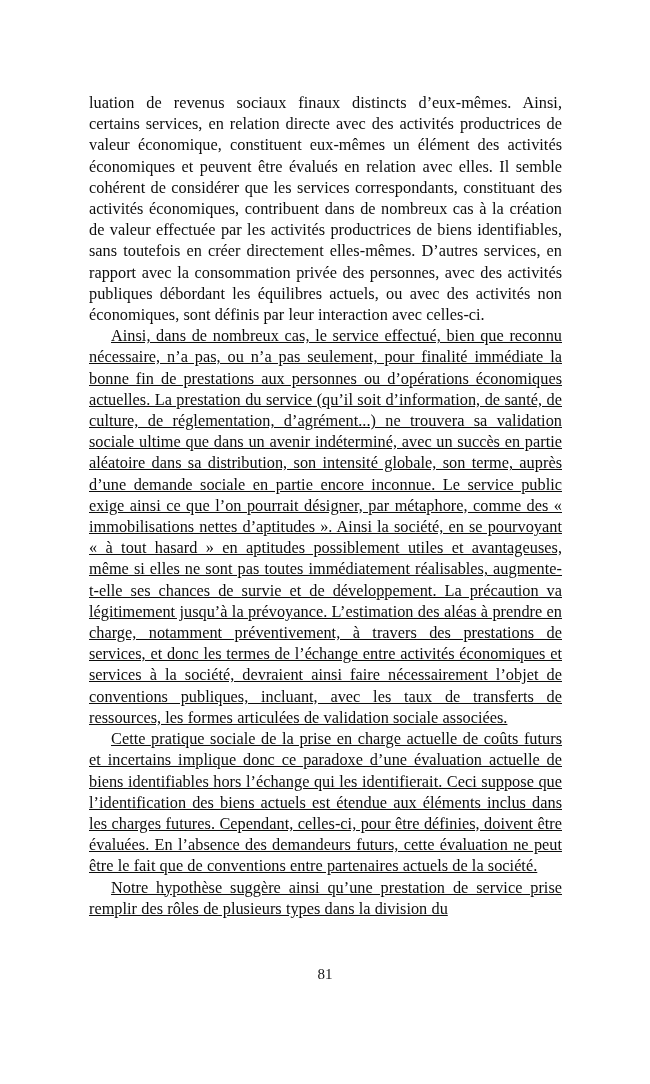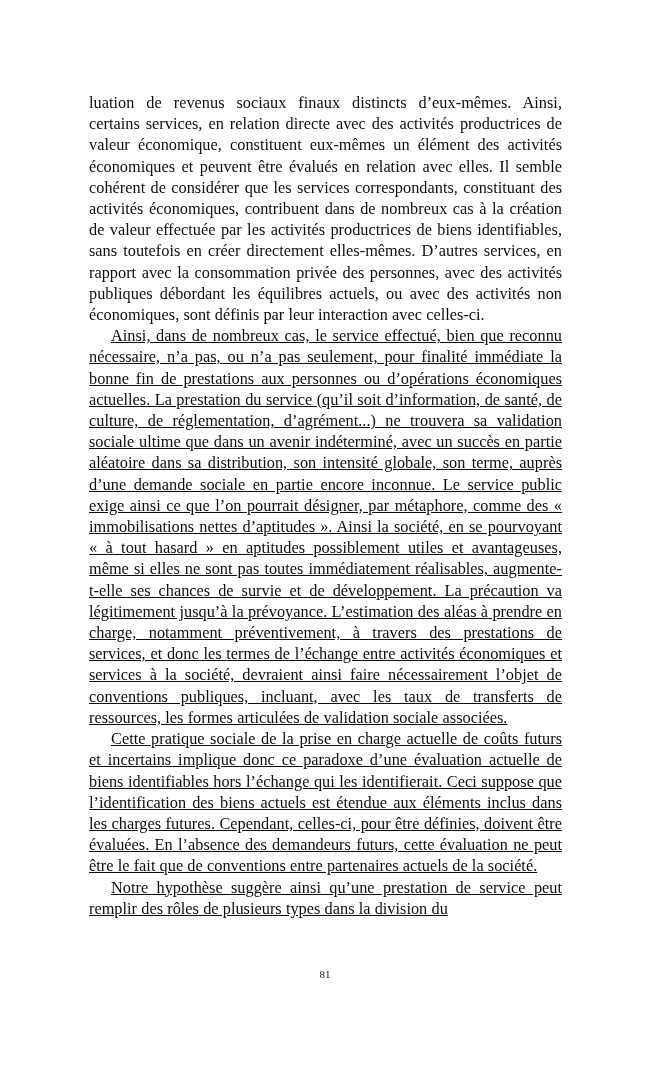--- a/index.html
+++ b/index.html
@@ -48,33 +48,33 @@
   }
   .para:last-child {
     text-align-last: left;
   }
   .page-number {
     position: absolute;
     left: 0;
     top: 964px;
     width: 650px;
     text-align: center;
-    font-size: 11px;
+    font-size: 15px;
     line-height: 20px;
     color: #141414;
     font-family: "Liberation Serif", "DejaVu Serif", serif;
   }
 </style>
 </head>
 <body>
 
 <div class="page">
 
   <div class="text-block">
     <p class="para">luation de revenus sociaux finaux distincts d’eux-mêmes. Ainsi, certains services, en relation directe avec des activités productrices de valeur économique, constituent eux-mêmes un élément des activités économiques et peuvent être évalués en relation avec elles. Il semble cohérent de considérer que les services correspondants, constituant des activités économiques, contribuent dans de nombreux cas à la création de valeur effectuée par les activités productrices de biens identifiables, sans toutefois en créer directement elles-mêmes. D’autres services, en rapport avec la consommation privée des personnes, avec des activités publiques débordant les équilibres actuels, ou avec des activités non économiques, sont définis par leur interaction avec celles-ci.</p>
     <p class="para indented">Ainsi, dans de nombreux cas, le service effectué, bien que reconnu nécessaire, n’a pas, ou n’a pas seulement, pour finalité immédiate la bonne fin de prestations aux personnes ou d’opérations économiques actuelles. La prestation du service (qu’il soit d’information, de santé, de culture, de réglementation, d’agrément...) ne trouvera sa validation sociale ultime que dans un avenir indéterminé, avec un succès en partie aléatoire dans sa distribution, son intensité globale, son terme, auprès d’une demande sociale en partie encore inconnue. Le service public exige ainsi ce que l’on pourrait désigner, par métaphore, comme des « immobilisations nettes d’aptitudes ». Ainsi la société, en se pourvoyant « à tout hasard » en aptitudes possiblement utiles et avantageuses, même si elles ne sont pas toutes immédiatement réalisables, augmente-t-elle ses chances de survie et de développement. La précaution va légitimement jusqu’à la prévoyance. L’estimation des aléas à prendre en charge, notamment préventivement, à travers des prestations de services, et donc les termes de l’échange entre activités économiques et services à la société, devraient ainsi faire nécessairement l’objet de conventions publiques, incluant, avec les taux de transferts de ressources, les formes articulées de validation sociale associées.</p>
     <p class="para indented">Cette pratique sociale de la prise en charge actuelle de coûts futurs et incertains implique donc ce paradoxe d’une évaluation actuelle de biens identifiables hors l’échange qui les identifierait. Ceci suppose que l’identification des biens actuels est étendue aux éléments inclus dans les charges futures. Cependant, celles-ci, pour être définies, doivent être évaluées. En l’absence des demandeurs futurs, cette évaluation ne peut être le fait que de conventions entre partenaires actuels de la société.</p>
-    <p class="para indented">Notre hypothèse suggère ainsi qu’une prestation de service peut remplir des rôles de plusieurs types dans la division du</p>
+    <p class="para indented">Notre hypothèse suggère ainsi qu’une prestation de service prise remplir des rôles de plusieurs types dans la division du</p>
   </div>
 
   <div class="page-number">81</div>
 
 </div>
 
 </body></html>

